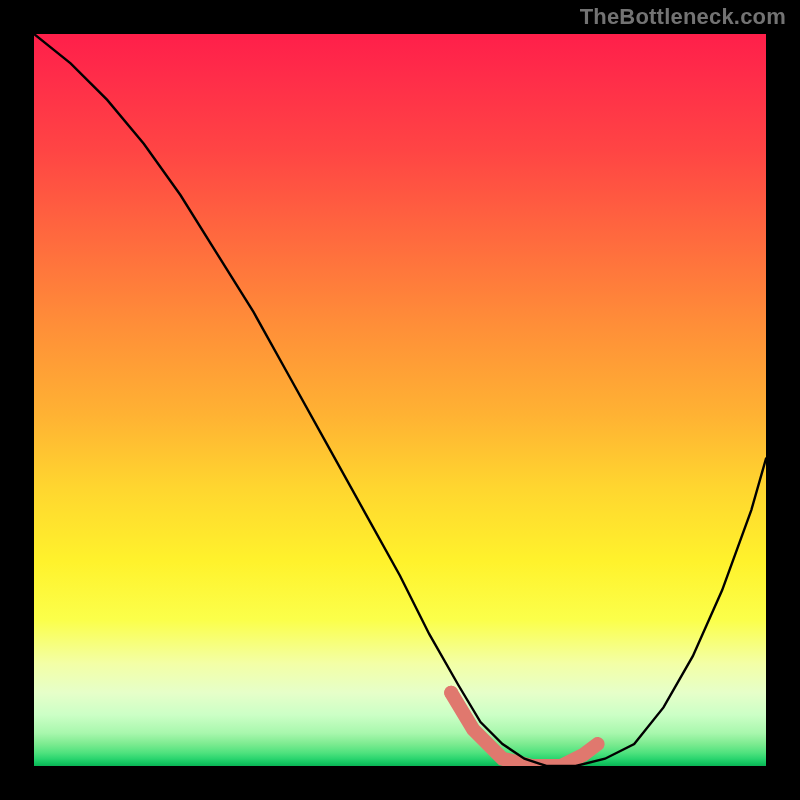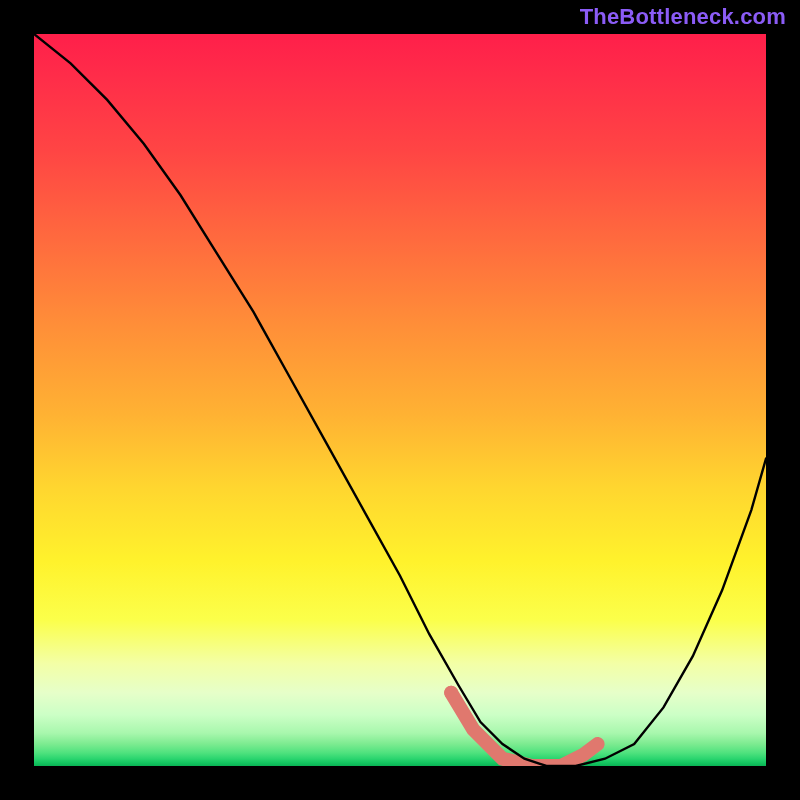--- a/index.html
+++ b/index.html
@@ -14,21 +14,21 @@
   .stage {
     position: relative;
     width: 800px;
     height: 800px;
     background: #000;
   }
   .watermark {
     position: absolute;
     top: 4px;
     right: 14px;
-    color: #8b5cf6;
+    color: #737373;
     font-size: 22px;
     font-weight: 600;
     letter-spacing: 0.2px;
     z-index: 20;
   }
   .plot {
     position: absolute;
     left: 34px;
     top: 34px;
     width: 732px;

